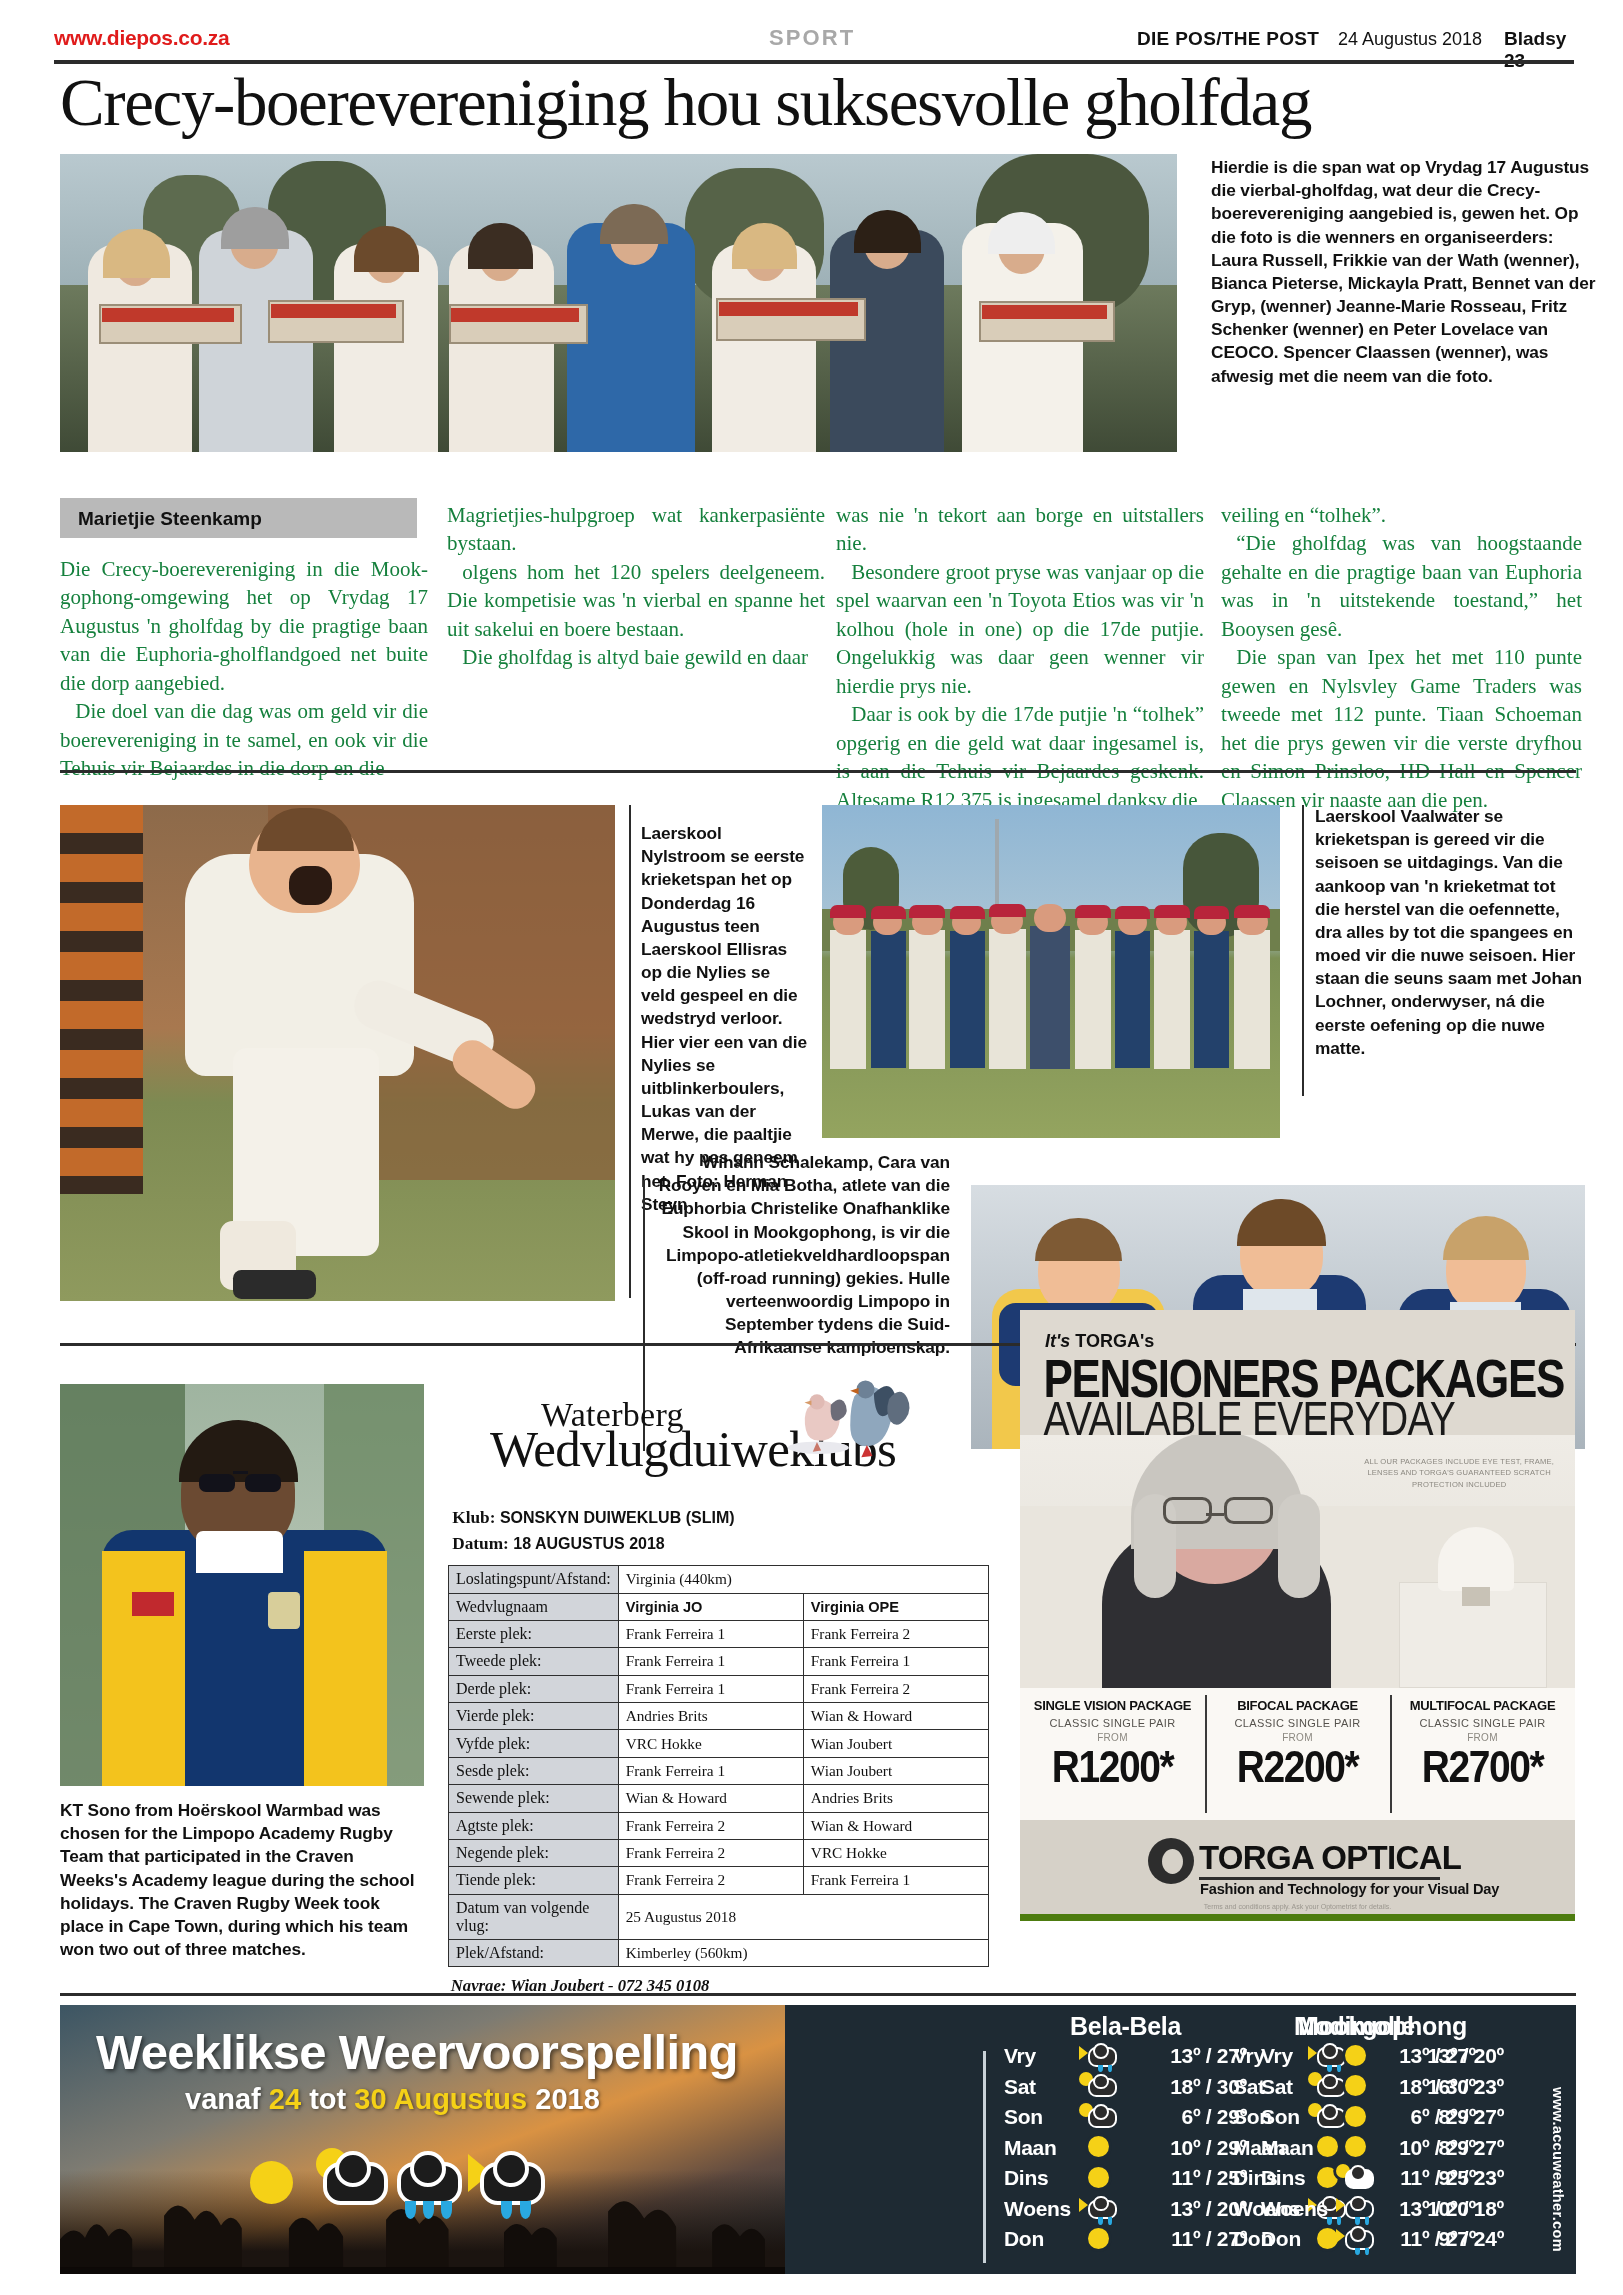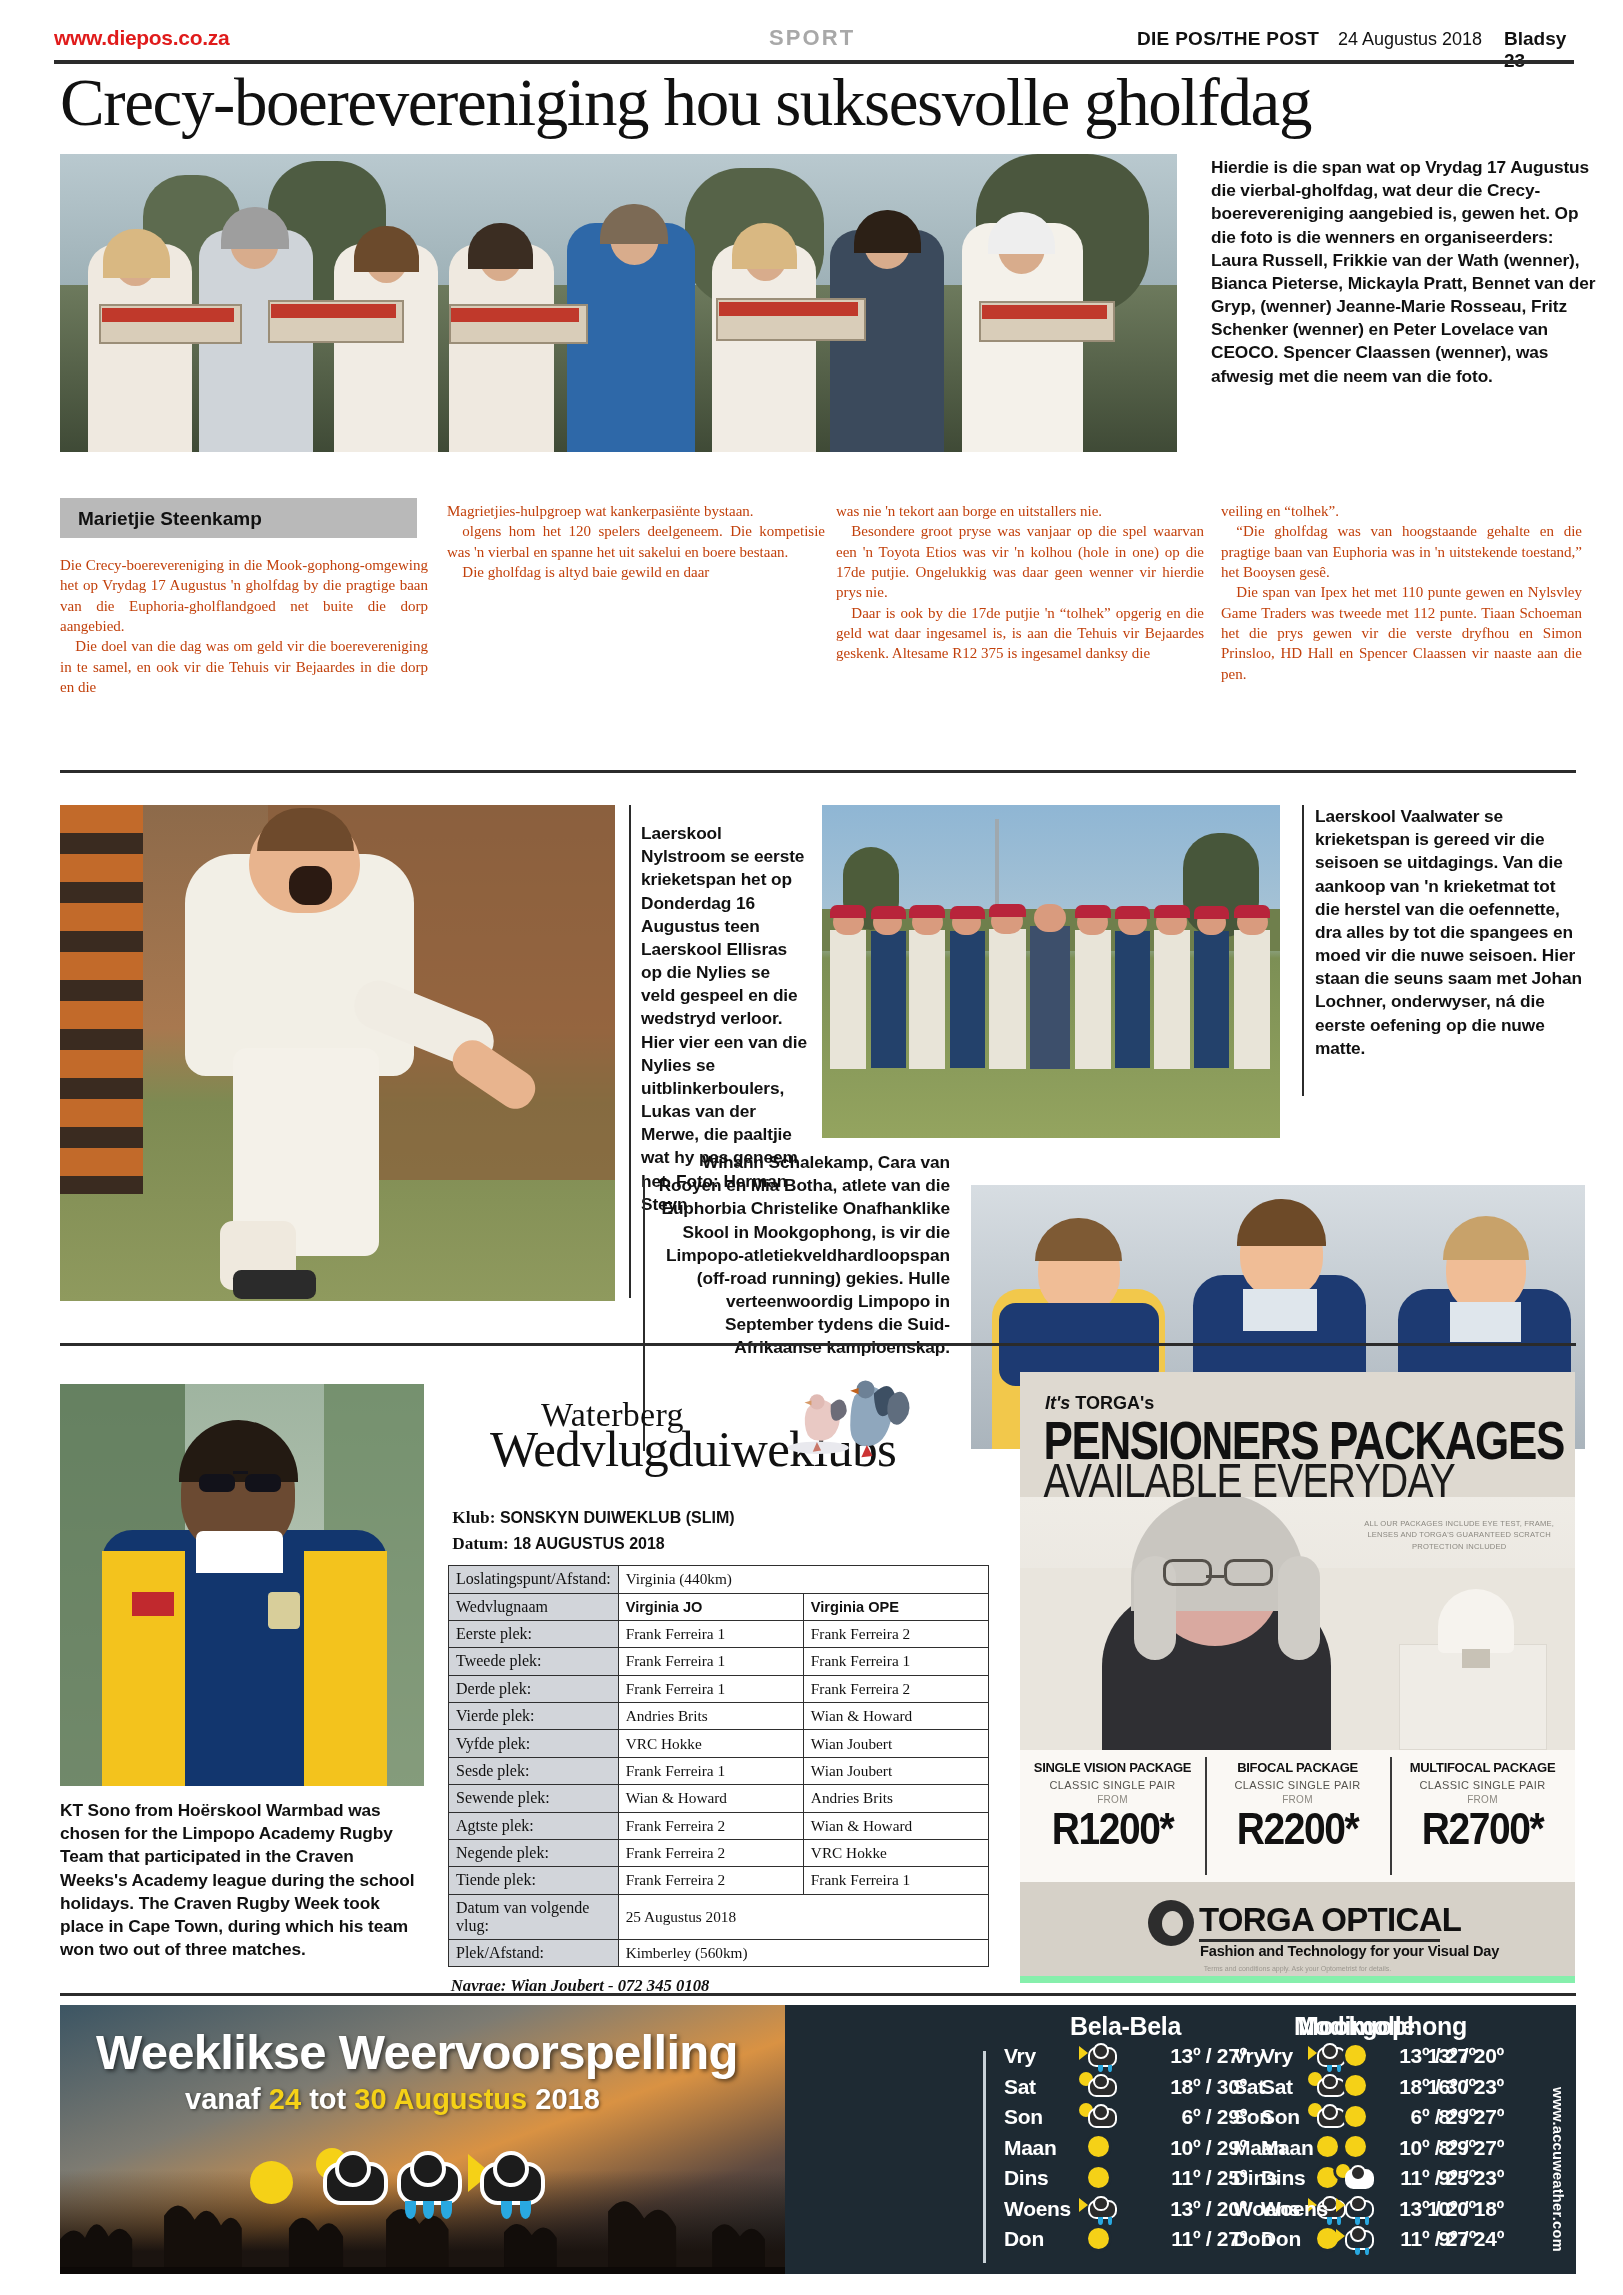--- a/index.html
+++ b/index.html
@@ -45,22 +45,22 @@
   
   .cap{font-family:"Liberation Sans",sans-serif;font-weight:bold;font-size:17.3px;
        line-height:1.34;letter-spacing:-0.1px;color:#111;}
   .top-caption{position:absolute;left:1195px;top:156px;width:389px;margin-left:16px;}
 
   
   .byline{position:absolute;left:60px;top:498px;width:357px;height:40px;background:#b9b9b9;}
   .byline span{position:absolute;left:18px;top:9.7px;font-weight:bold;font-size:19px;}
 
   
-  .bodycol{position:absolute;font-family:"Liberation Serif",serif;font-size:15px;
-           line-height:1.355;text-align:justify;color:#c2410c;}
+  .bodycol{position:absolute;font-family:"Liberation Serif",serif;font-size:21px;
+           line-height:1.355;text-align:justify;color:#15803d;}
   .bodycol p{margin:0;text-indent:0;}
   .bodycol p + p{text-indent:15.3px;}
   .col1{left:60px;top:555px;width:368px;}
   .col2{left:447px;top:501px;width:378px;}
   .col3{left:836px;top:501px;width:368px;}
   .col4{left:1221px;top:501px;width:361px;}
 
   .hrule{position:absolute;background:#2b2b2b;}
 
   
@@ -87,22 +87,22 @@
   table.pgt{border-collapse:collapse;width:541px;margin-top:8.3px;
             font-family:"Liberation Serif",serif;font-size:15.3px;}
   table.pgt td{border:1.4px solid #2f2f2f;padding:4.2px 7px;height:17.3px;}
   table.pgt td.k{background:#d2d5da;width:146px;font-size:16px;}
   table.pgt td.v{background:#fff;}
   table.pgt td.b{font-family:"Liberation Sans",sans-serif;font-weight:bold;font-size:14.6px;}
   .pg-foot{font-family:"Liberation Serif",serif;font-style:italic;font-weight:bold;
            font-size:16.7px;margin-top:8.3px;margin-left:2.8px;}
 
   
-  .torga{position:absolute;left:1020px;top:1372px;width:555px;height:611px;
-         background:#86efac;overflow:hidden;}
+  .torga{position:absolute;left:1020px;top:1310px;width:555px;height:611px;
+         background:#4d7c0f;overflow:hidden;}
   .tg-top{position:relative;height:125px;background:#ded9d0;}
   .tg-its{position:absolute;left:25px;top:21px;font-size:18px;font-weight:bold;}
   .tg-its i{font-style:italic;font-weight:bold;}
   .tg-h1{position:absolute;left:23.6px;top:43px;font-size:44px;font-weight:bold;
          letter-spacing:-1.4px;line-height:.95;transform:scaleY(1.22);transform-origin:left top;}
   .tg-h2{position:absolute;left:23.6px;top:85px;font-size:39px;letter-spacing:-0.7px;
          line-height:.95;transform:scaleY(1.25);transform-origin:left top;color:#1a1a1a;}
   .tg-photo{position:relative;height:253px;background:linear-gradient(#efece6,#e4e0d8);overflow:hidden;}
   .tg-fine{position:absolute;right:15.3px;top:21px;width:201px;font-size:7.6px;line-height:1.5;
            color:#8b8880;text-align:center;letter-spacing:0.2px;}

